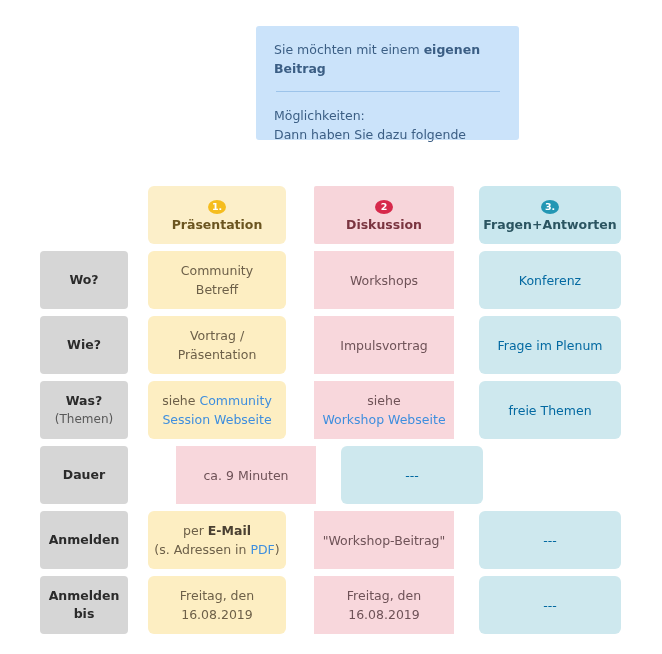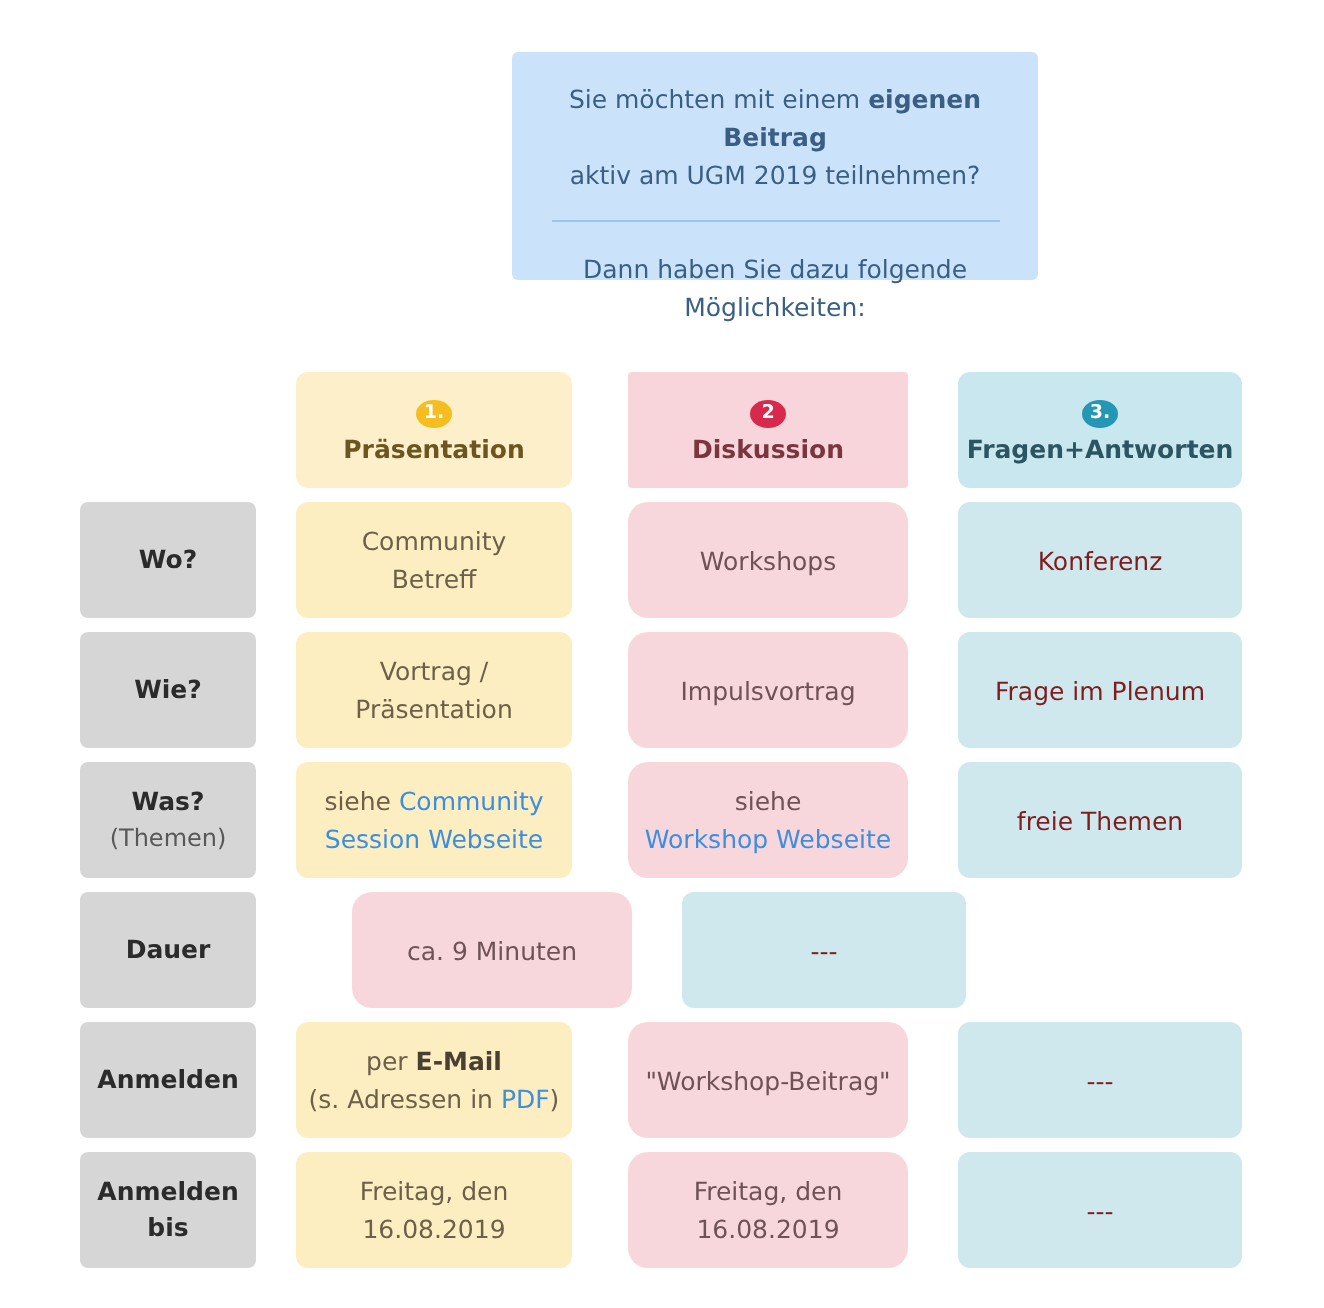--- a/index.html
+++ b/index.html
@@ -21,21 +21,20 @@
     left: 256px;
     top: 26px;
     width: 263px;
     height: 114px;
     background: #cbe3fa;
     border-radius: 3px;
     box-sizing: border-box;
     padding: 14px 18px 0 18px;
   }
   .banner-line {
-    text-align: center;
     color: #3b5e84;
     font-size: 12.5px;
     line-height: 19px;
   }
   .banner-line b { font-weight: bold; }
   .banner-sep {
     margin: 13px auto 14px auto;
     width: 224px;
     height: 1px;
     background: #9dc4ea;
@@ -110,38 +109,37 @@
     font-weight: bold;
     font-size: 12.5px;
     line-height: 18px;
   }
   .lbl .sub {
     font-weight: normal;
     color: #585858;
     font-size: 12px;
   }
   .c1 { background: #fdeec2; border-radius: 6px; color: #6d6049; }
-  .c2 { background: #f8d7dc; border-radius: 10px; color: #6e5257; }
-  .c3 { background: #cee8ee; border-radius: 6px; color: #7f1d1d; }
+  .c2 { background: #f8d7dc; border-radius: 0; color: #6e5257; }
+  .c3 { background: #cee8ee; border-radius: 6px; color: #0369a1; }
 
   .lnk { color: #3e8ede; }
   .bld { font-weight: bold; color: #4a4032; }
   .dash { letter-spacing: 0px; }
 </style>
 </head>
 <body>
 
 <div class="banner">
   <div class="banner-line">
     <span>Sie möchten mit einem </span><b>eigenen Beitrag</b>
   </div>
-  <div class="banner-line">aktiv am UGM 2019 teilnehmen?</div>
   <div class="banner-sep"></div>
+  <div class="banner-line">Möglichkeiten:</div>
   <div class="banner-line">Dann haben Sie dazu folgende</div>
-  <div class="banner-line">Möglichkeiten:</div>
 </div>
 
 <div class="grid">
 
   <div class="row hdr-row">
     <div class="col-spacer"></div>
     <div class="col-label"></div>
     <div class="gap-a"></div>
     <div class="cell col-c1 hdr hdr-1">
       <span class="badge badge-1">1.</span>

